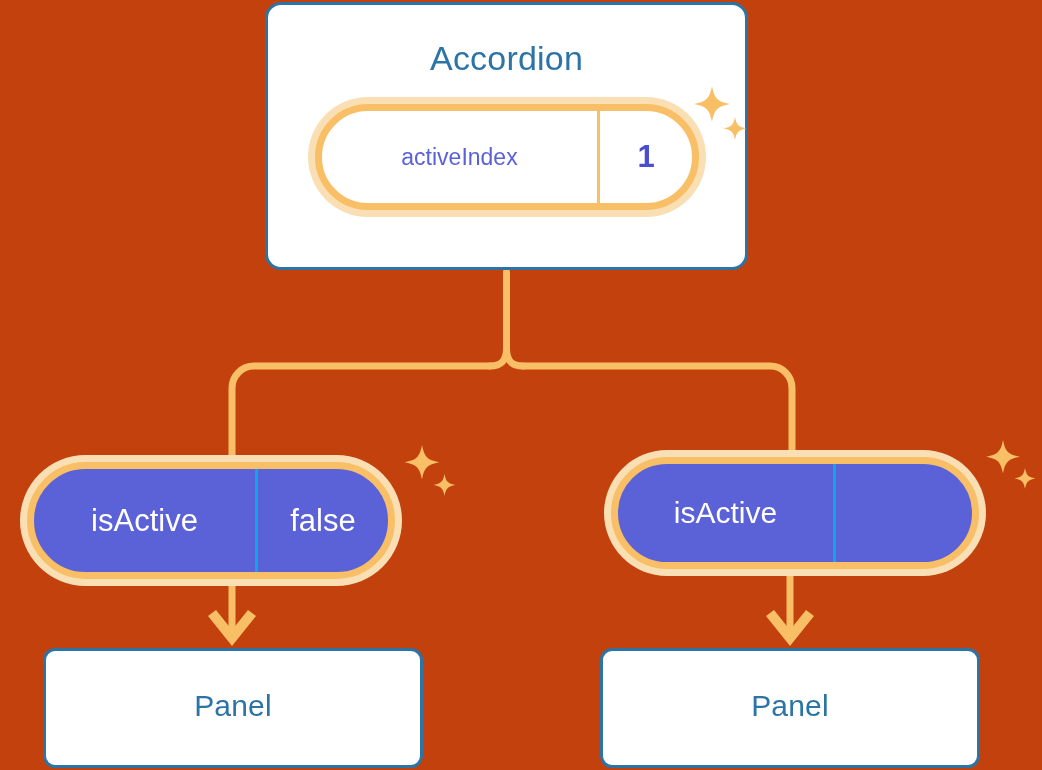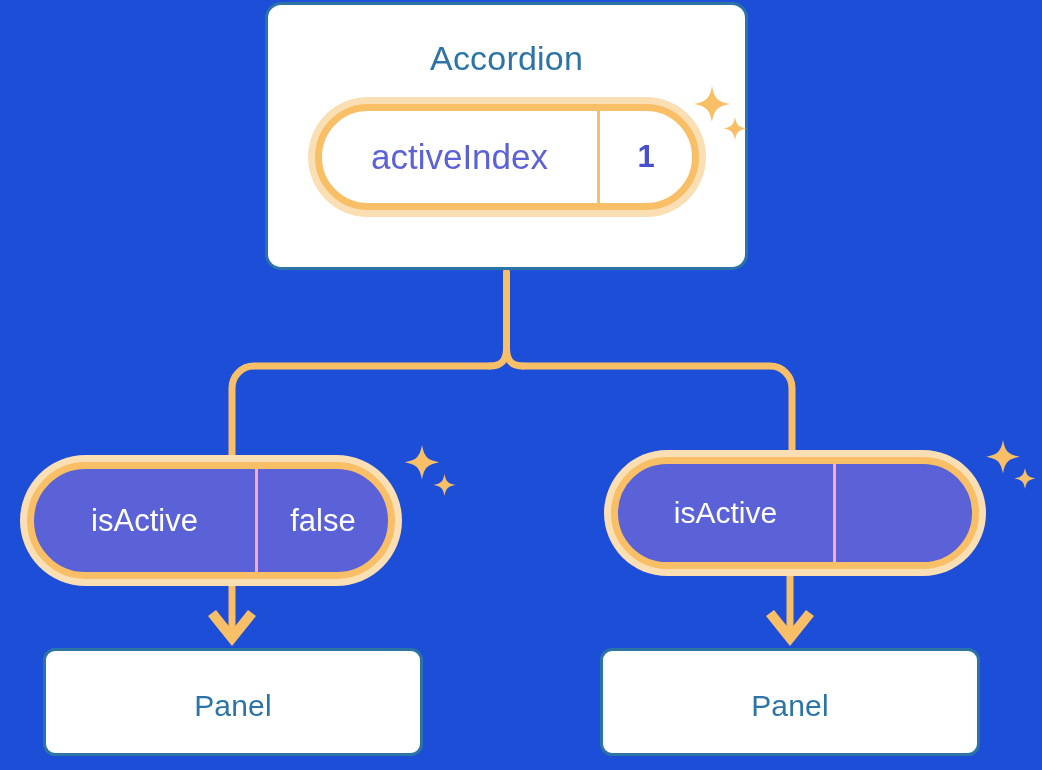--- a/index.html
+++ b/index.html
@@ -10,21 +10,21 @@
   body {
     width: 1042px;
     height: 770px;
     font-family: "Liberation Sans", sans-serif;
     overflow: hidden;
   }
   #stage {
     position: relative;
     width: 1042px;
     height: 770px;
-    background: #1d4ed8;
+    background: #c2410c;
   }
 
   
   #wires {
     position: absolute;
     left: 0; top: 0;
     width: 1042px; height: 770px;
     pointer-events: none;
   }
 
@@ -47,21 +47,21 @@
   }
 
   #card-accordion {
     left: 265px; top: 2px;
     width: 483px; height: 268px;
     border-radius: 16px;
   }
   #card-accordion .card-title { top: 34px; font-size: 34px; }
 
   .panel-card {
-    width: 380px; height: 108px;
+    width: 380px; height: 120px;
     border-radius: 12px;
   }
   #panel-left  { left: 43px;  top: 648px; }
   #panel-right { left: 600px; top: 648px; }
   .panel-card .card-title { top: 38px; font-size: 30px; }
 
   
   .pill {
     position: absolute;
     box-sizing: border-box;
@@ -93,30 +93,30 @@
   .pill-light .pill-key {
     color: #5b61d6;
     border-right: 3px solid #f9bf66;
   }
   .pill-light .pill-val { color: #4a4fd0; font-weight: bold; }
 
   
   .pill-solid .pill-inner { background: #5b61d6; }
   .pill-solid .pill-key {
     color: #ffffff;
-    border-right: 3px solid #f9a8d4;
+    border-right: 3px solid #0ea5e9;
   }
   .pill-solid .pill-val { color: #ffffff; font-weight: normal; }
 
   
   #pill-root {
     left: 308px; top: 97px;
     width: 398px; height: 120px;
   }
-  #pill-root .pill-key { flex: 0 0 278px; font-size: 35px; }
+  #pill-root .pill-key { flex: 0 0 278px; font-size: 23px; }
   #pill-root .pill-val { flex: 1; font-size: 31px; }
 
   #pill-left {
     left: 20px; top: 455px;
     width: 382px; height: 131px;
   }
   #pill-left .pill-key { flex: 0 0 224px; font-size: 31px; }
   #pill-left .pill-val { flex: 1; font-size: 31px; }
 
   #pill-right {

